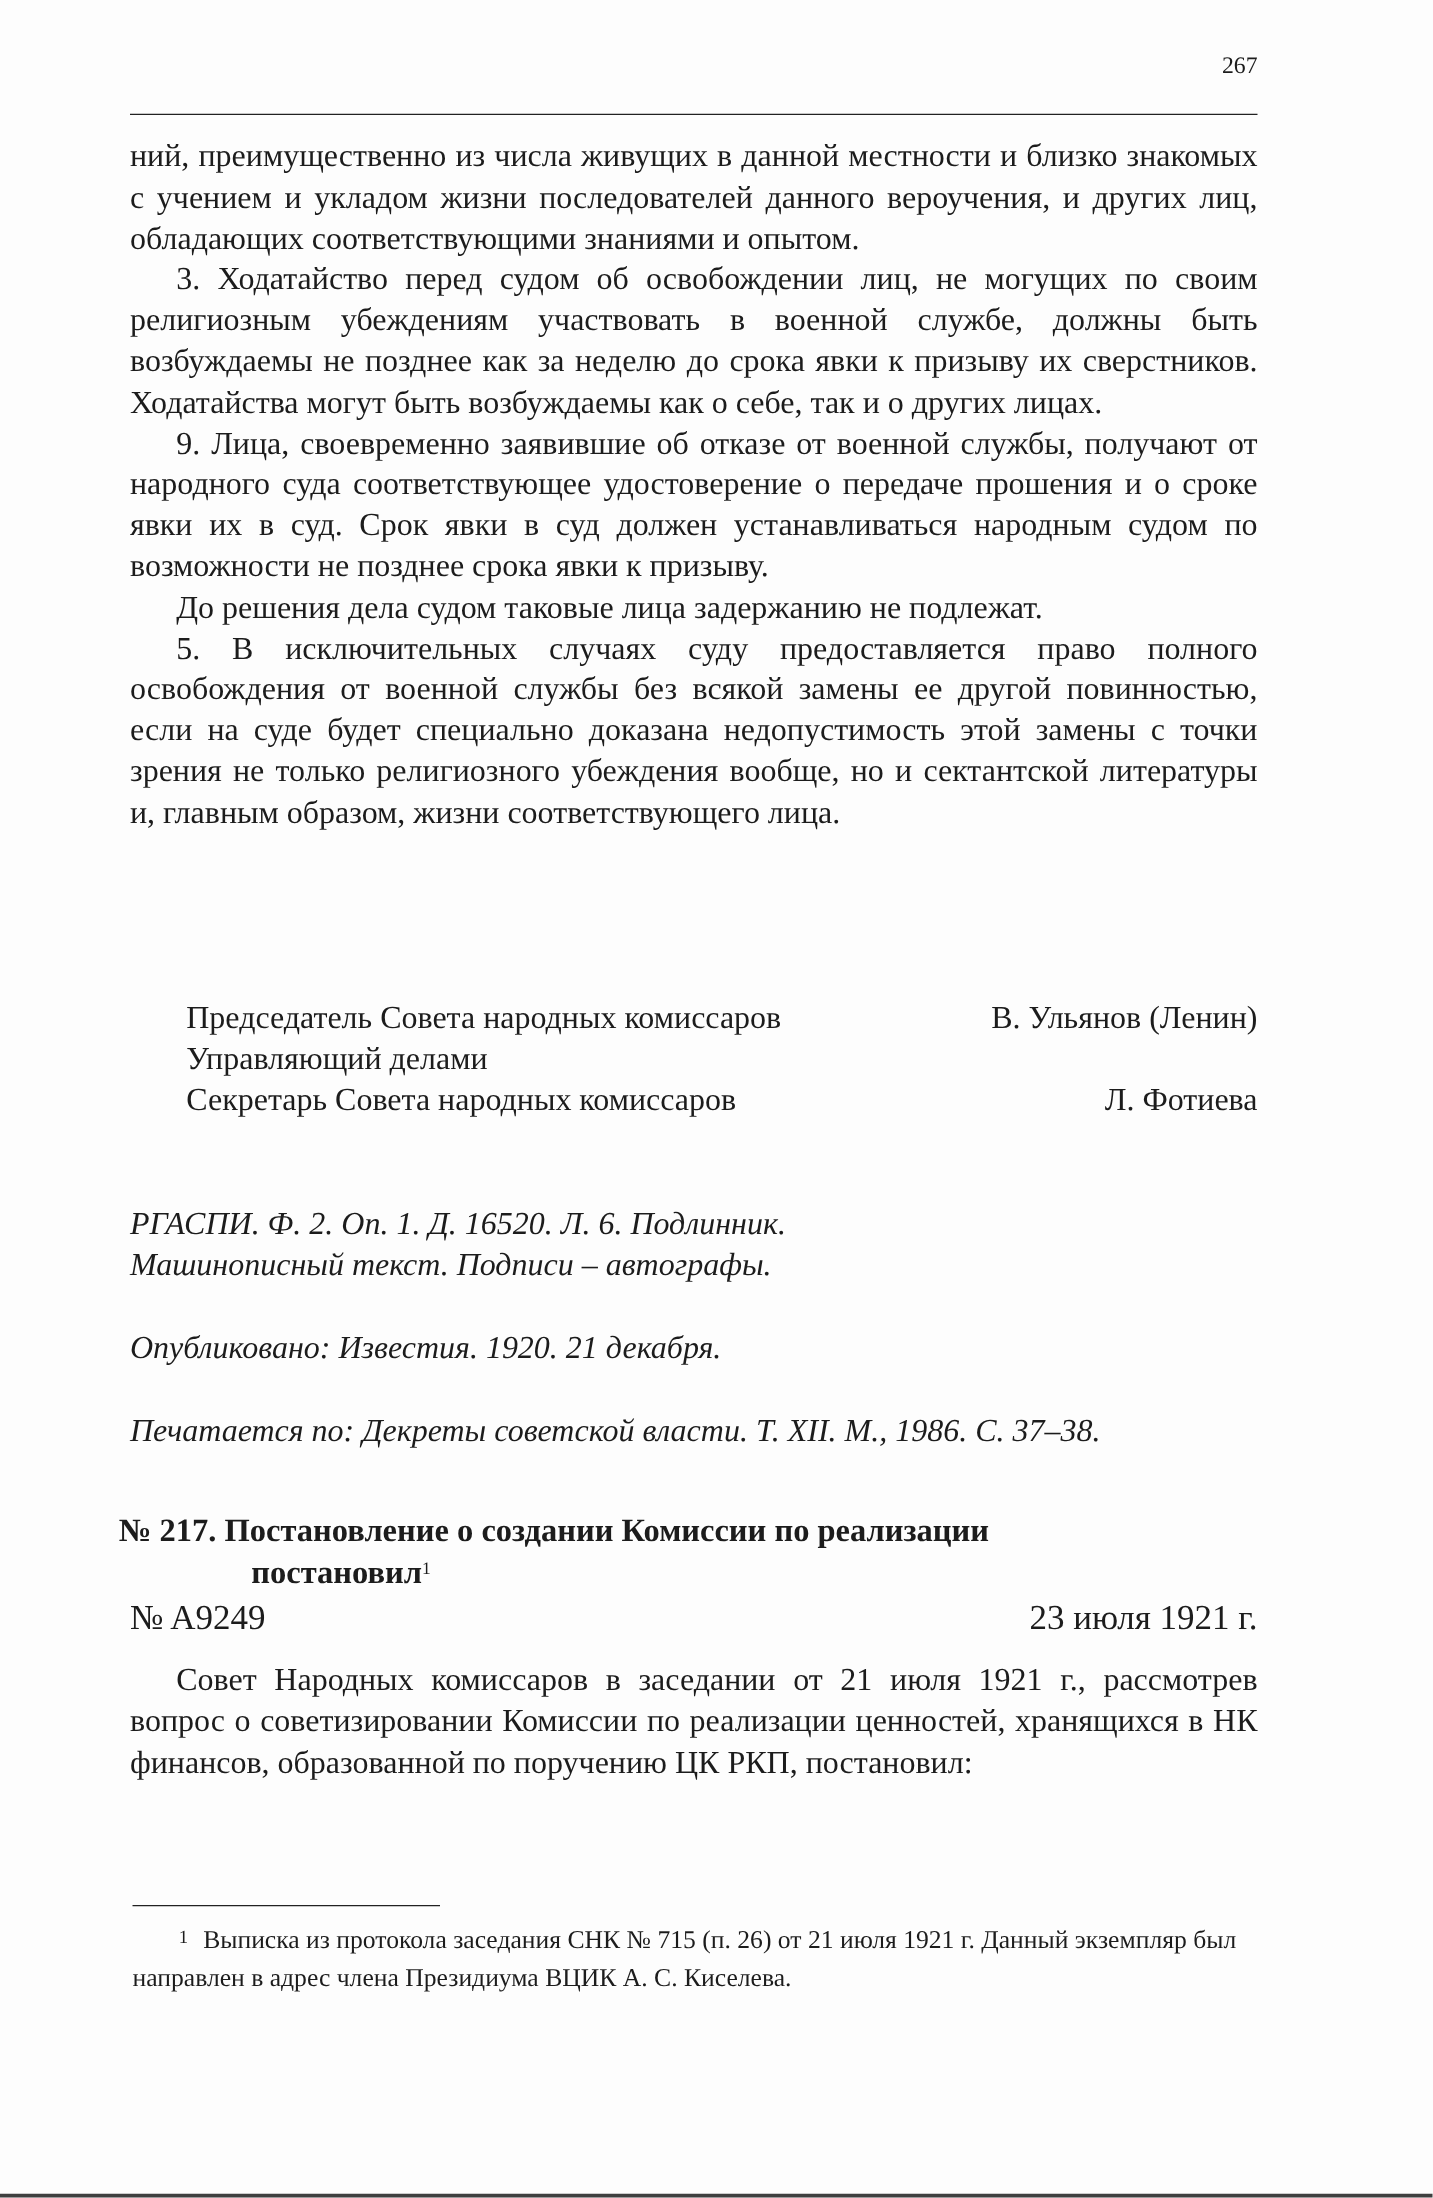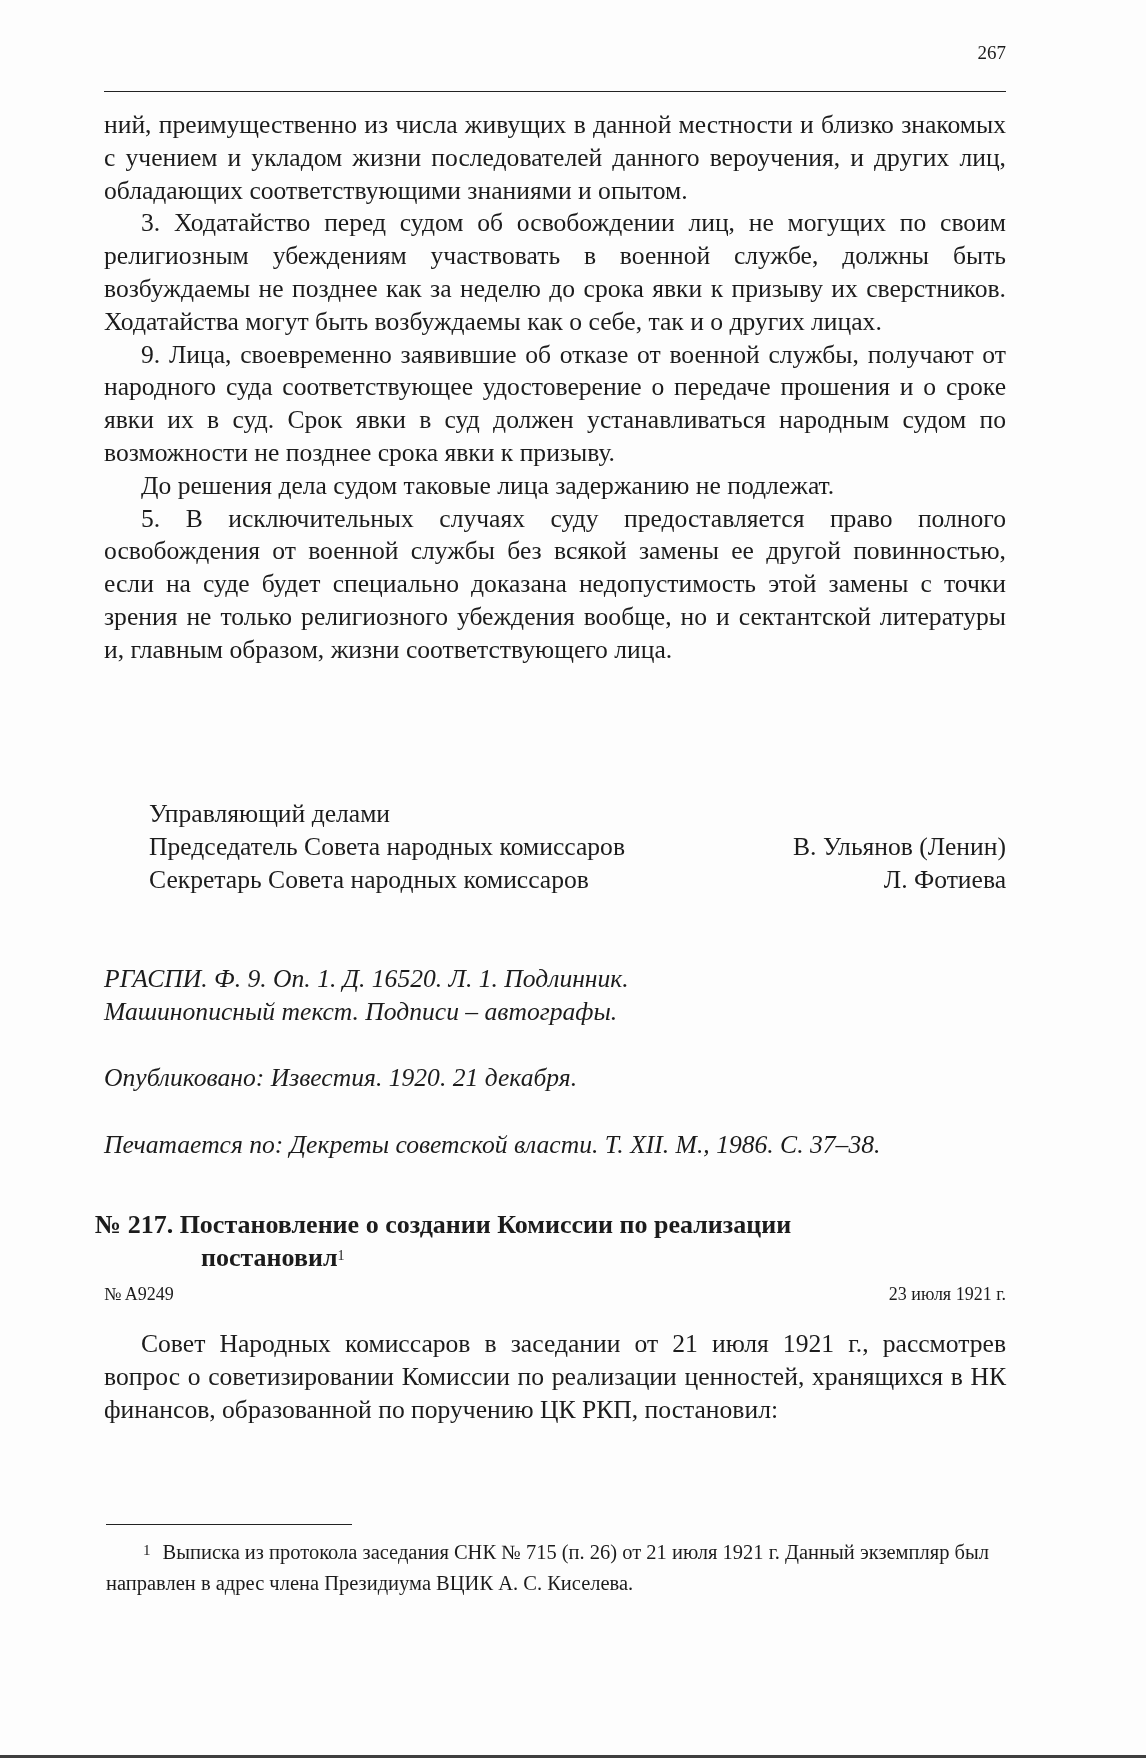--- a/index.html
+++ b/index.html
@@ -10,21 +10,21 @@
   .top-rule { left:104px; width:902px; top:91px; height:0; border-top:1.6px solid #222; }
   .body { left:104px; width:902px; top:109px; font-size:25.6px; line-height:32.8px; text-align:justify; }
   .body p { margin:0; }
   .indent { text-indent:37px; }
   .sig { left:149px; width:857px; top:798px; font-size:25.6px; line-height:32.8px; }
   .sig-row { display:flex; justify-content:space-between; height:32.8px; }
   .src { left:104px; width:902px; font-size:25.6px; line-height:32.5px; font-style:italic; }
   .heading { left:95px; width:902px; top:1208px; font-size:26px; line-height:33px; font-weight:bold; }
   .heading .cont { padding-left:106px; display:block; }
   sup { font-size:14px; font-weight:normal; vertical-align:top; position:relative; top:-2px; }
-  .docline { left:104px; width:902px; top:1278px; font-size:18px; line-height:33px; display:flex; justify-content:space-between; }
+  .docline { left:104px; width:902px; top:1278px; font-size:28px; line-height:33px; display:flex; justify-content:space-between; }
   .final { left:104px; width:902px; top:1328px; font-size:25.6px; line-height:32.8px; text-align:justify; }
   .fn-rule { left:106px; width:246px; top:1524px; border-top:1.4px solid #222; }
   .footnote { left:106px; width:900px; top:1537px; font-size:20.5px; line-height:30.5px; }
   .footnote .fn-mark { font-size:15px; vertical-align:top; position:relative; top:-2px; margin-right:12px; }
   .fn-first { text-indent:37px; }
   .bottom-bar { left:0; right:0; bottom:0; height:3px; background:#3f3f3f; }
 </style>
 </head>
 <body>
 
@@ -34,35 +34,35 @@
 <div class="abs body">
   <p>ний, преимущественно из числа живущих в данной местности и близко знакомых с учением и укладом жизни последователей данного вероучения, и других лиц, обладающих соответствующими знаниями и опытом.</p>
   <p class="indent">3. Ходатайство перед судом об освобождении лиц, не могущих по своим религиозным убеждениям участвовать в военной службе, должны быть возбуждаемы не позднее как за неделю до срока явки к призыву их сверстников. Ходатайства могут быть возбуждаемы как о себе, так и о других лицах.</p>
   <p class="indent">9. Лица, своевременно заявившие об отказе от военной службы, получают от народного суда соответствующее удостоверение о передаче прошения и о сроке явки их в суд. Срок явки в суд должен устанавливаться народным судом по возможности не позднее срока явки к призыву.</p>
   <p class="indent">До решения дела судом таковые лица задержанию не подлежат.</p>
   <p class="indent">5. В исключительных случаях суду предоставляется право полного освобождения от военной службы без всякой замены ее другой повинностью, если на суде будет специально доказана недопустимость этой замены с точки зрения не только религиозного убеждения вообще, но и сектантской литературы и, главным образом, жизни соответствующего лица.</p>
 </div>
 
 <div class="abs sig">
   <div class="sig-row">
+    <span>Председатель Совета народных комиссаров</span>
+    <span>В. Ульянов (Ленин)</span>
+  </div>
+  <div class="sig-row">
     <span>Управляющий делами</span>
     <span></span>
-  </div>
-  <div class="sig-row">
-    <span>Председатель Совета народных комиссаров</span>
-    <span>В. Ульянов (Ленин)</span>
   </div>
   <div class="sig-row">
     <span>Секретарь Совета народных комиссаров</span>
     <span>Л. Фотиева</span>
   </div>
 </div>
 
 <div class="abs src" style="top:963px;">
-  <div>РГАСПИ. Ф. 9. Оп. 1. Д. 16520. Л. 1. Подлинник.</div>
+  <div>РГАСПИ. Ф. 2. Оп. 1. Д. 16520. Л. 6. Подлинник.</div>
   <div>Машинописный текст. Подписи – автографы.</div>
 </div>
 <div class="abs src" style="top:1062px;">Опубликовано: Известия. 1920. 21 декабря.</div>
 <div class="abs src" style="top:1129px;">Печатается по: Декреты советской власти. Т. XII. М., 1986. С. 37–38.</div>
 
 <div class="abs heading">
   <span>№ 217. Постановление о создании Комиссии по реализации</span>
   <span class="cont"><span>постановил</span><sup>1</sup></span>
 </div>
 

